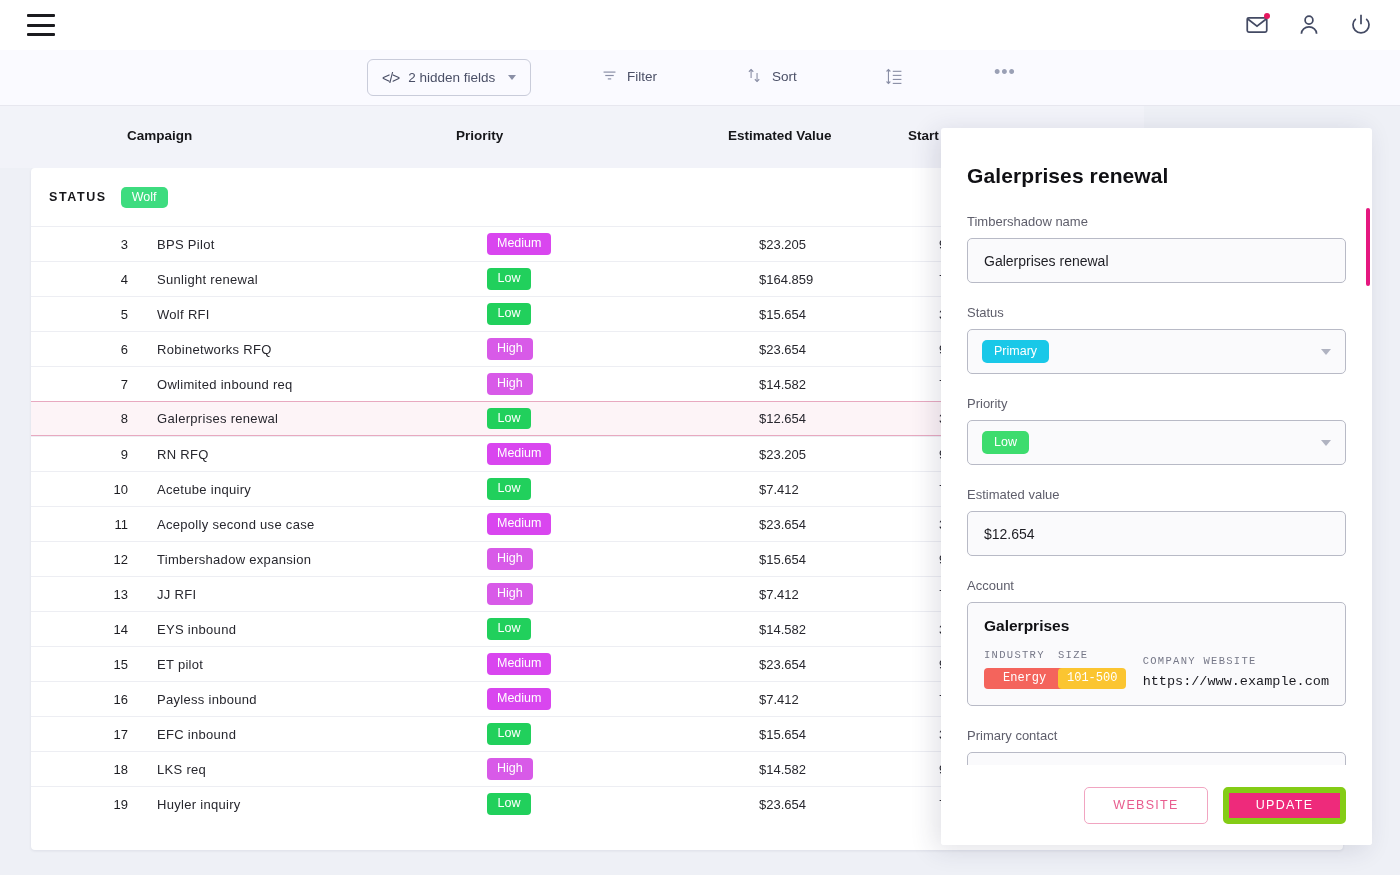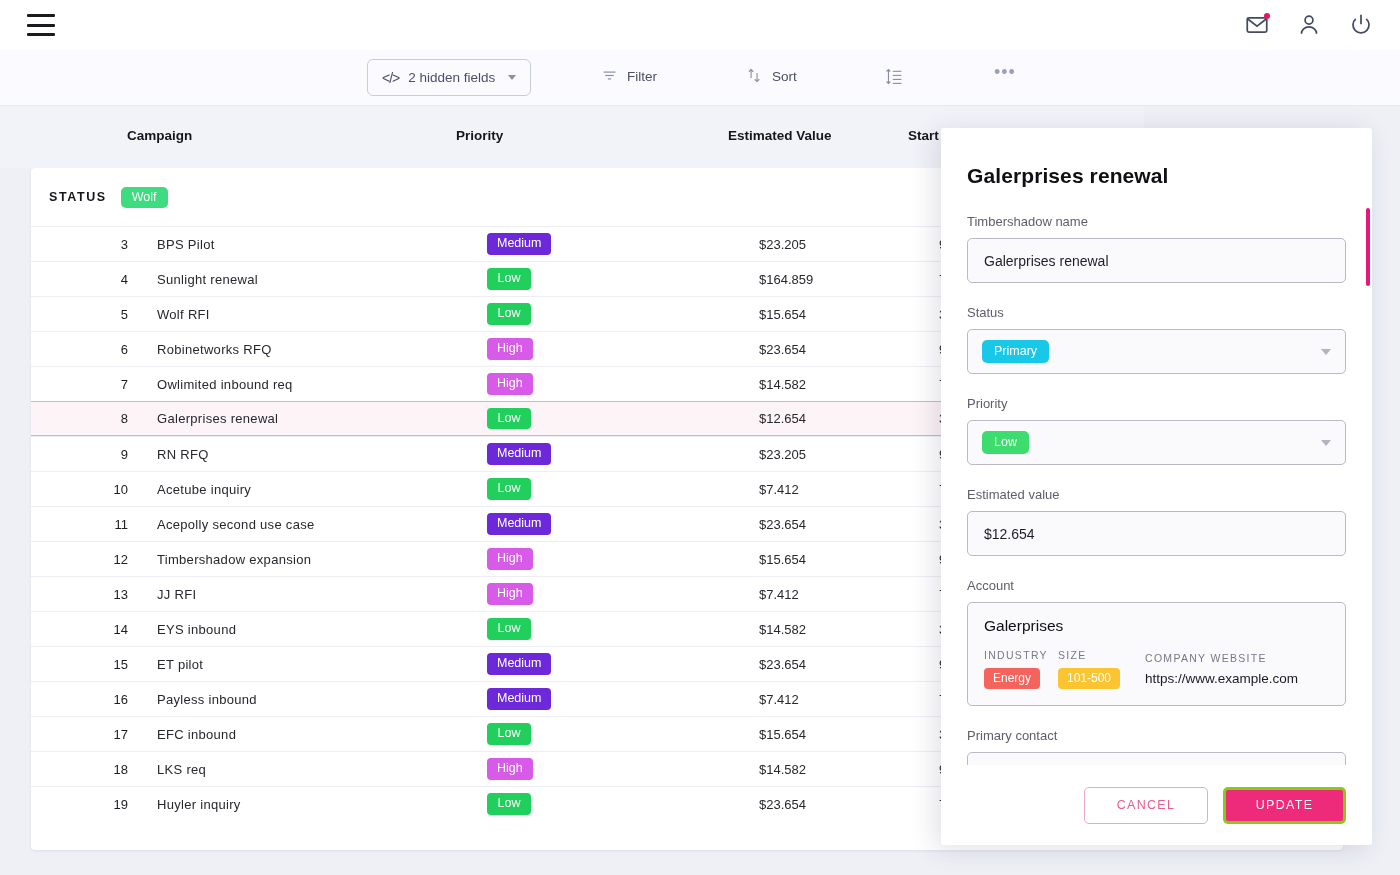--- a/index.html
+++ b/index.html
@@ -139,21 +139,21 @@
   .cell-start {
     position: absolute; left: 908px;
     font-size: 13px; color: #27272e;
   }
   .pill {
     display: inline-block; padding: 3px 10px 4px;
     border-radius: 4px; font-size: 12.5px; color: #ffffff;
     line-height: 1.15; min-width: 44px; text-align: center;
   }
   .pill.low    { background: #21d05c; }
-  .pill.medium { background: #6d28d9; text-align: right; }
+  .pill.medium { background: #d946ef; text-align: right; }
   .pill.high   { background: #d85ae8; }
 
   
   .panel {
     position: absolute; top: 128px; left: 941px;
     width: 431px; height: 717px;
     background: #ffffff;
     border-radius: 3px;
     box-shadow: -6px 4px 26px rgba(40,40,80,.14);
     z-index: 10;
@@ -193,32 +193,32 @@
     display: inline-block; padding: 4px 12px 5px;
     background: #3ddc6e; color: #ffffff; border-radius: 5px; font-size: 12.5px;
   }
   .account-card {
     border: 1px solid #b8bac6; border-radius: 5px;
     background: #fafafc;
     padding: 14px 16px 16px;
     margin-bottom: 22px;
   }
   .account-name {
-    font-size: 15.5px; font-weight: normal; color: #101014; margin-bottom: 14px;
-  }
-  .account-grid { display: flex; align-items: center; gap: 12px; }
+    font-size: 15.5px; font-weight: bold; color: #101014; margin-bottom: 14px;
+  }
+  .account-grid { display: flex; align-items: flex-end; gap: 12px; font-family: Liberation Mono, monospace; }
   .acc-col { display: flex; flex-direction: column; }
   .acc-col.industry { width: 62px; }
   .acc-col.size { width: 75px; }
   .acc-col.website { flex: 1; }
   .acc-head {
     font-size: 10.5px; letter-spacing: 1.3px; color: #767888; margin-bottom: 7px;
   }
   .pill-red {
-    display: inline-block; padding: 3px 9px 4px;
+    display: inline-block; padding: 3px 19px 4px;
     background: #f4645c; color: #ffffff; border-radius: 4px; font-size: 12px;
     align-self: flex-start;
   }
   .pill-yellow {
     display: inline-block; padding: 3px 9px 4px;
     background: #fbc531; color: #ffffff; border-radius: 4px; font-size: 12px;
     align-self: flex-start;
   }
   .acc-website { font-size: 13.5px; color: #1a1a20; }
   .panel-scrollbar {
@@ -234,21 +234,21 @@
   }
   .btn {
     height: 37px; min-width: 124px; border-radius: 5px;
     display: flex; align-items: center; justify-content: center;
     font-size: 12.5px; letter-spacing: 1.3px; cursor: pointer;
   }
   .btn-cancel {
     background: #ffffff; color: #e85c8e; border: 1px solid #f1a5c1;
   }
   .btn-update {
-    background: #ee2a7b; color: #ffffff; border: 3px solid #84cc16;
+    background: #ee2a7b; color: #ffffff; border: 6px solid #84cc16;
     min-width: 123px;
   }
 </style>
 </head>
 <body>
 
 <div id="app">
 
   <div class="topbar">
     <div class="hamburger">
@@ -504,18 +504,18 @@
 
       <div class="field-label">Primary contact</div>
       <div class="field-box">
         <span></span>
       </div>
     </div>
 
     <div class="panel-scrollbar"></div>
 
     <div class="panel-footer">
-      <div class="btn btn-cancel">CANCEL</div>
+      <div class="btn btn-cancel">WEBSITE</div>
       <div class="btn btn-update">UPDATE</div>
     </div>
   </div>
 
 </div>
 
 </body></html>

